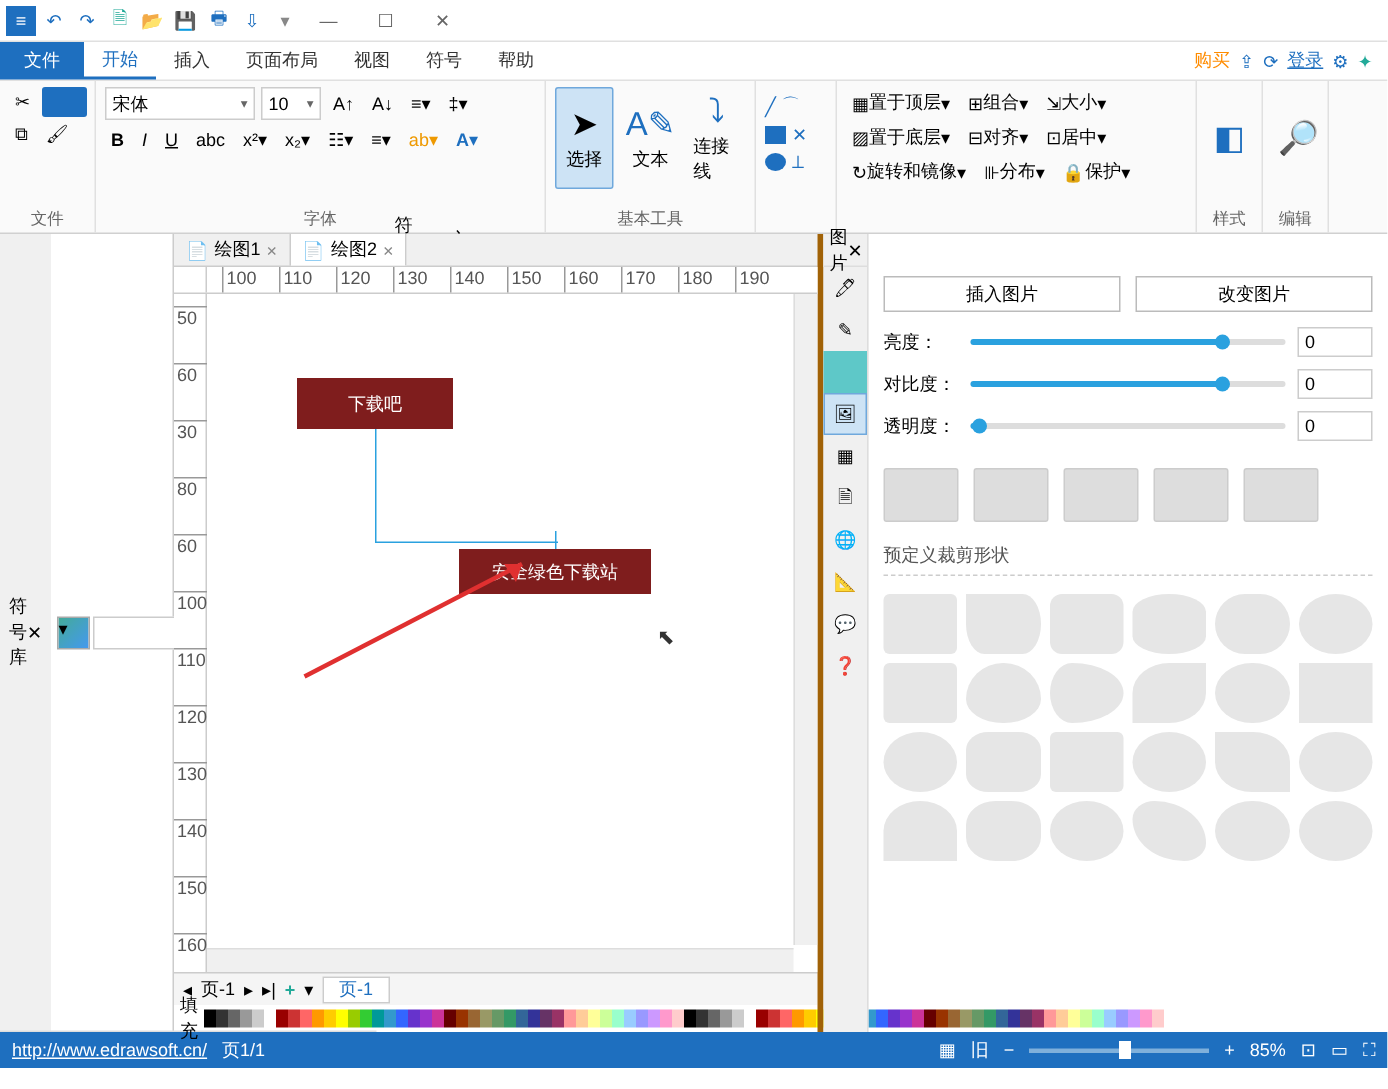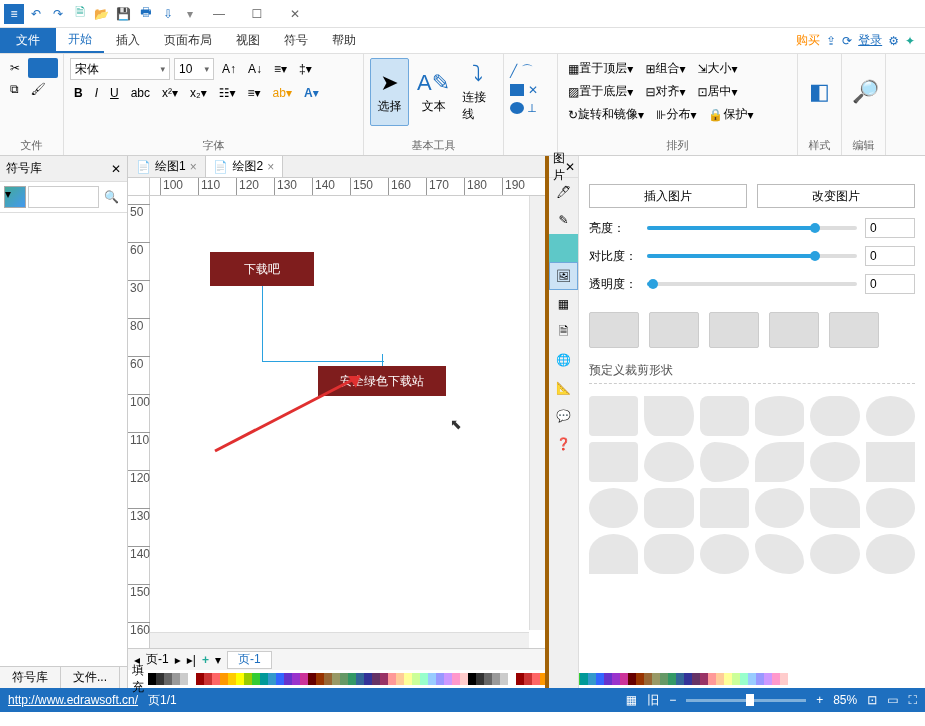--- a/index.html
+++ b/index.html
@@ -30,21 +30,21 @@
 .rbtn.big.sel { background: #cde3f5; border: 1px solid #6fa8dc; }
 .vstack { display: flex; flex-direction: column; gap: 2px; }
 .hstack { display: flex; gap: 4px; align-items: center; }
 .combo { border: 1px solid #ccc; background: #fff; height: 22px; display: flex; align-items: center; padding: 0 4px; }
 .combo .arr { margin-left: auto; font-size: 9px; color: #666; }
 .font-name { width: 100px; }
 .font-size { width: 40px; }
 
 
 .workspace { display: flex; height: 532px; }
-.symlib { width: 128px; border-right: 1px solid #ccc; display: flex; flex-direction: column; }
+.symlib { width: 116px; border-right: 1px solid #ccc; display: flex; flex-direction: row; }
 .panel-title { background: #f0f0f0; padding: 4px 6px; display: flex; align-items: center; border-bottom: 1px solid #ddd; font-size: 11px; }
 .panel-title .close { margin-left: auto; cursor: pointer; }
 .symlib-search { display: flex; padding: 4px; gap: 2px; align-items: center; border-bottom: 1px solid #ddd; }
 .symlib-search .sel { width: 22px; height: 22px; background: linear-gradient(135deg,#4a9,#49e); border: 1px solid #aaa; }
 .symlib-search input { flex: 1; border: 1px solid #ccc; height: 22px; padding: 0 2px; min-width: 0; }
 .symlib-search .srch { width: 22px; color: #1e6fbf; text-align: center; cursor: pointer; }
 
 .canvas-area { flex: 1; display: flex; flex-direction: column; min-width: 0; }
 .doc-tabs { height: 22px; background: #f0f0f0; display: flex; align-items: center; border-bottom: 1px solid #ccc; }
 .doc-tab { padding: 0 8px; height: 100%; display: flex; align-items: center; gap: 4px; border-right: 1px solid #ccc; cursor: pointer; }
@@ -239,21 +239,20 @@
           <span class="rbtn">▨ <span>置于底层</span>▾</span>
           <span class="rbtn">⊟ <span>对齐</span>▾</span>
           <span class="rbtn">⊡ <span>居中</span>▾</span>
         </div>
       <div class="hstack">
           <span class="rbtn">↻ <span>旋转和镜像</span>▾</span>
           <span class="rbtn">⊪ <span>分布</span>▾</span>
           <span class="rbtn">🔒 <span>保护</span>▾</span>
         </div>
     </div>
-    <div class="group-label">排列</div>
   </div>
 
   <div class="ribbon-group" style="width:44px">
     <div class="group-body">
         <div class="rbtn big">
           <span class="ico" style="color:#1e6fbf">◧</span>
         </div>
       </div>
     <div class="group-label">样式</div>
   </div>

